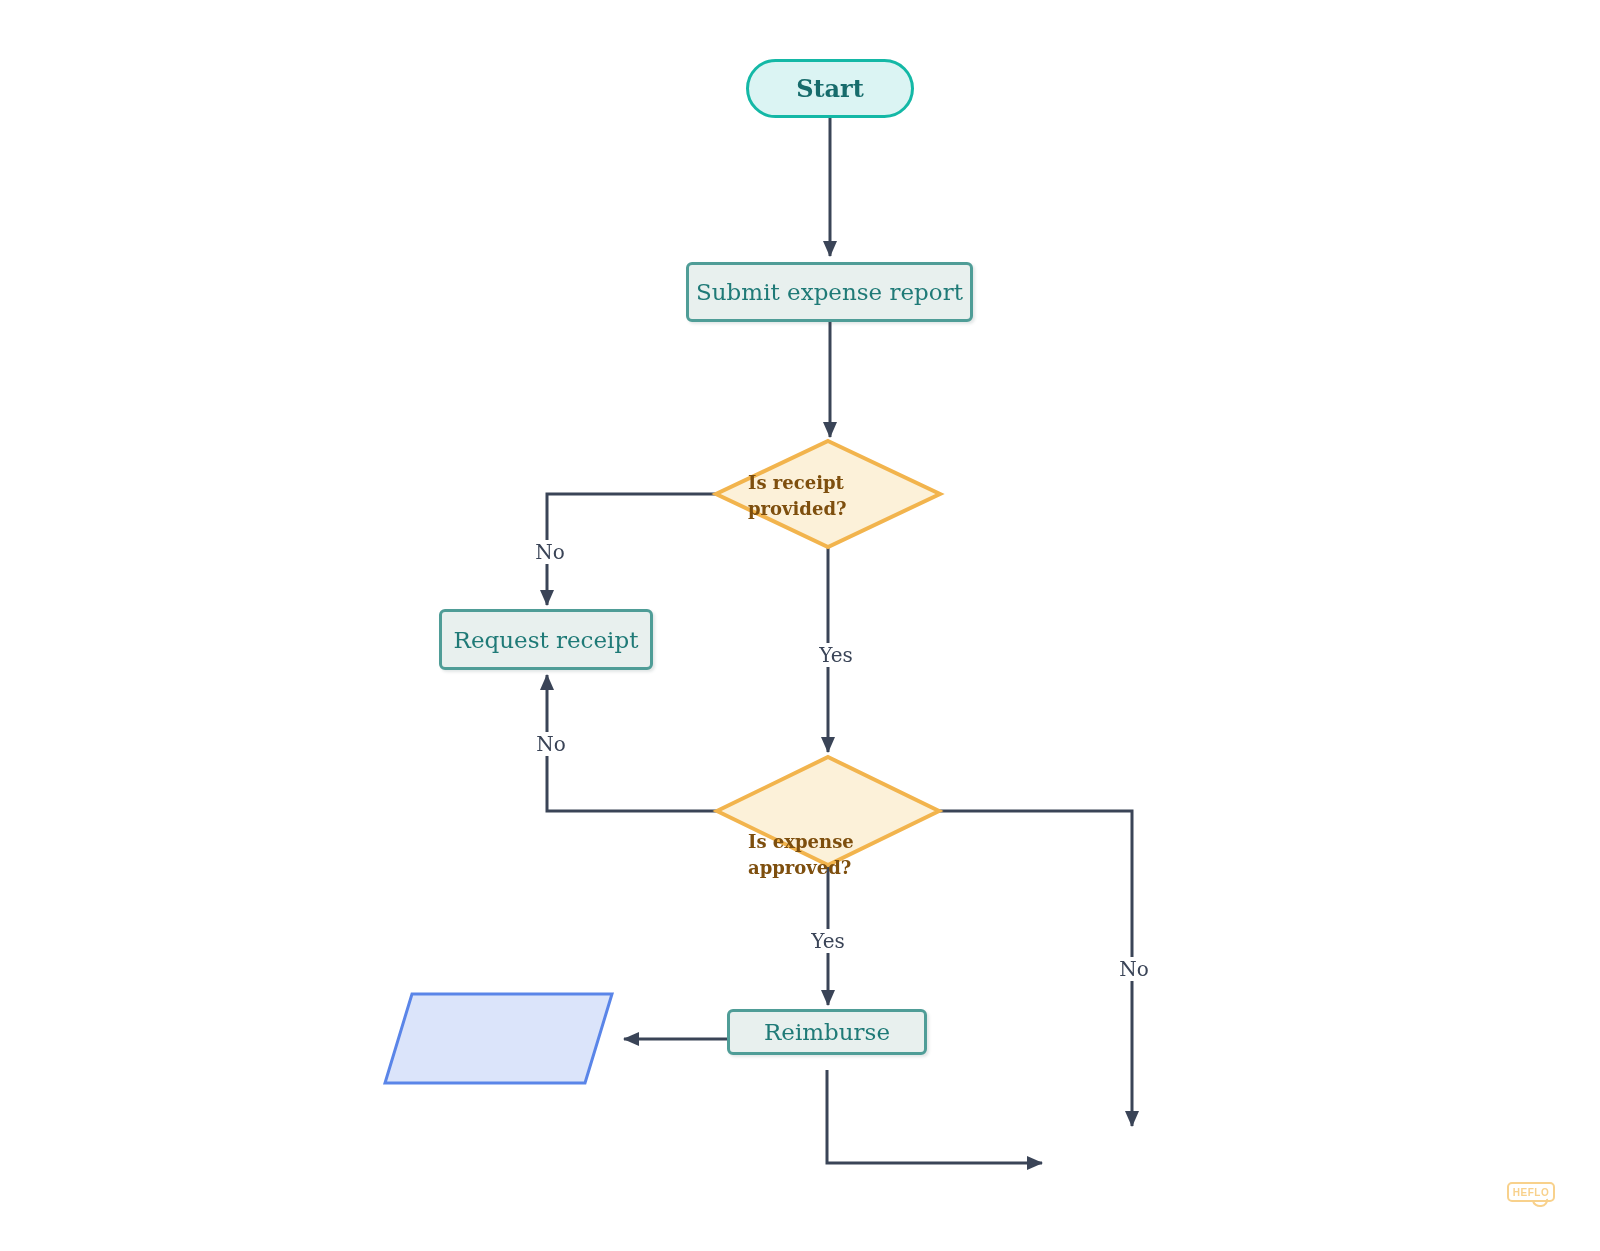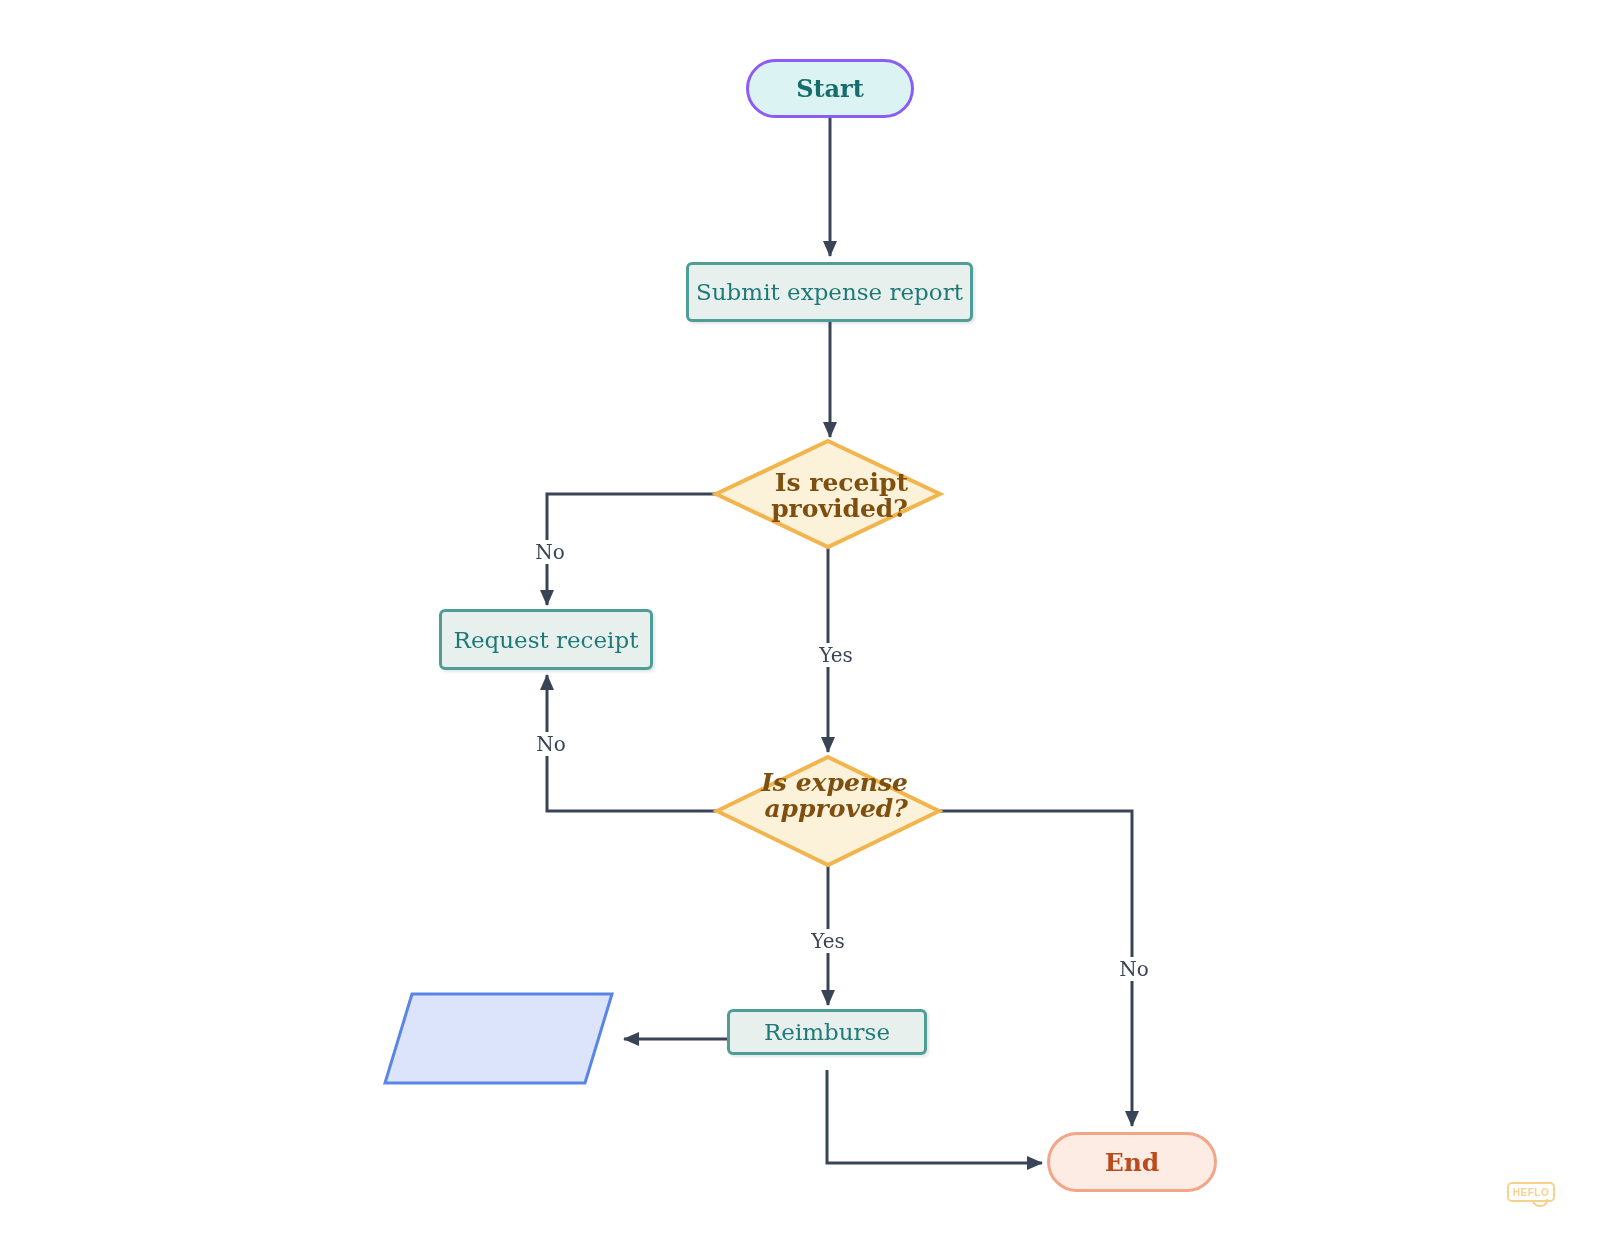--- a/index.html
+++ b/index.html
@@ -8,46 +8,46 @@
 
   #canvas { position: absolute; left: 0; top: 0; width: 1600px; height: 1251px; }
 
   #wires { position: absolute; left: 0; top: 0; width: 1600px; height: 1251px; }
 
   .node { position: absolute; display: flex; align-items: center; justify-content: center;
           text-align: center; box-sizing: border-box; }
 
   .terminator-start {
     left: 746px; top: 59px; width: 168px; height: 59px;
-    background: #dbf4f3; border: 3px solid #8b5cf6; border-radius: 30px;
+    background: #dbf4f3; border: 3px solid #14b8a6; border-radius: 30px;
     color: #176c6c; font-weight: bold; font-size: 24px;
   }
   .process {
     background: #e8f0ee; border: 3px solid #4f9d97; border-radius: 6px;
     color: #1f7a77; font-size: 23px;
     box-shadow: 2px 2px 3px rgba(60, 90, 90, 0.15);
   }
   .process-submit    { left: 686px; top: 262px;  width: 287px; height: 60px; }
   .process-request   { left: 439px; top: 609px;  width: 214px; height: 61px; }
   .process-reimburse { left: 727px; top: 1009px; width: 200px; height: 46px; }
 
   .terminator-end {
     left: 1047px; top: 1132px; width: 170px; height: 60px;
     background: #fdece4; border: 3px solid #f3a687; border-radius: 30px;
     color: #bb4a1d; font-weight: bold; font-size: 25px;
   }
 
   .decision-label {
     position: absolute; width: 200px; height: 96px;
-    display: flex; align-items: center; justify-content: center; text-align: right;
-    color: #7e4f0e; font-weight: bold; font-size: 25px; line-height: 26px;
+    display: flex; align-items: center; justify-content: center; text-align: left;
+    color: #7e4f0e; font-weight: bold; font-size: 18px; line-height: 26px;
   }
   .decision-label > span { display: inline-block; width: 160px; }
   .decision-receipt-label  { left: 728px; top: 448px; }
-  .decision-approval-label { left: 728px; top: 748px; font-style: italic; }
+  .decision-approval-label { left: 728px; top: 807px; }
 
   .data-label {
     position: absolute; left: 408px; top: 985px; width: 180px; height: 80px;
     display: flex; align-items: center; justify-content: center; text-align: center;
     color: #2e54ca; font-size: 19px; line-height: 33px;
   }
   .data-label > span { display: inline-block; width: 160px; }
 
   .edge-label {
     position: absolute; transform: translate(-50%, -50%);
@@ -102,21 +102,20 @@
   </svg>
 
   <div class="node terminator-start">Start</div>
 
   <div class="node process process-request">Request receipt</div>
 
   <div class="node process process-submit">Submit expense report</div>
 
   <div class="node process process-reimburse">Reimburse</div>
 
-  <div class="node terminator-end">End</div>
 
   <div class="decision-label decision-receipt-label">
     <span>Is receipt provided?</span>
   </div>
   <div class="decision-label decision-approval-label">
     <span>Is expense approved?</span>
   </div>
 
 
   <div class="edge-label lbl-receipt-no">No</div>

